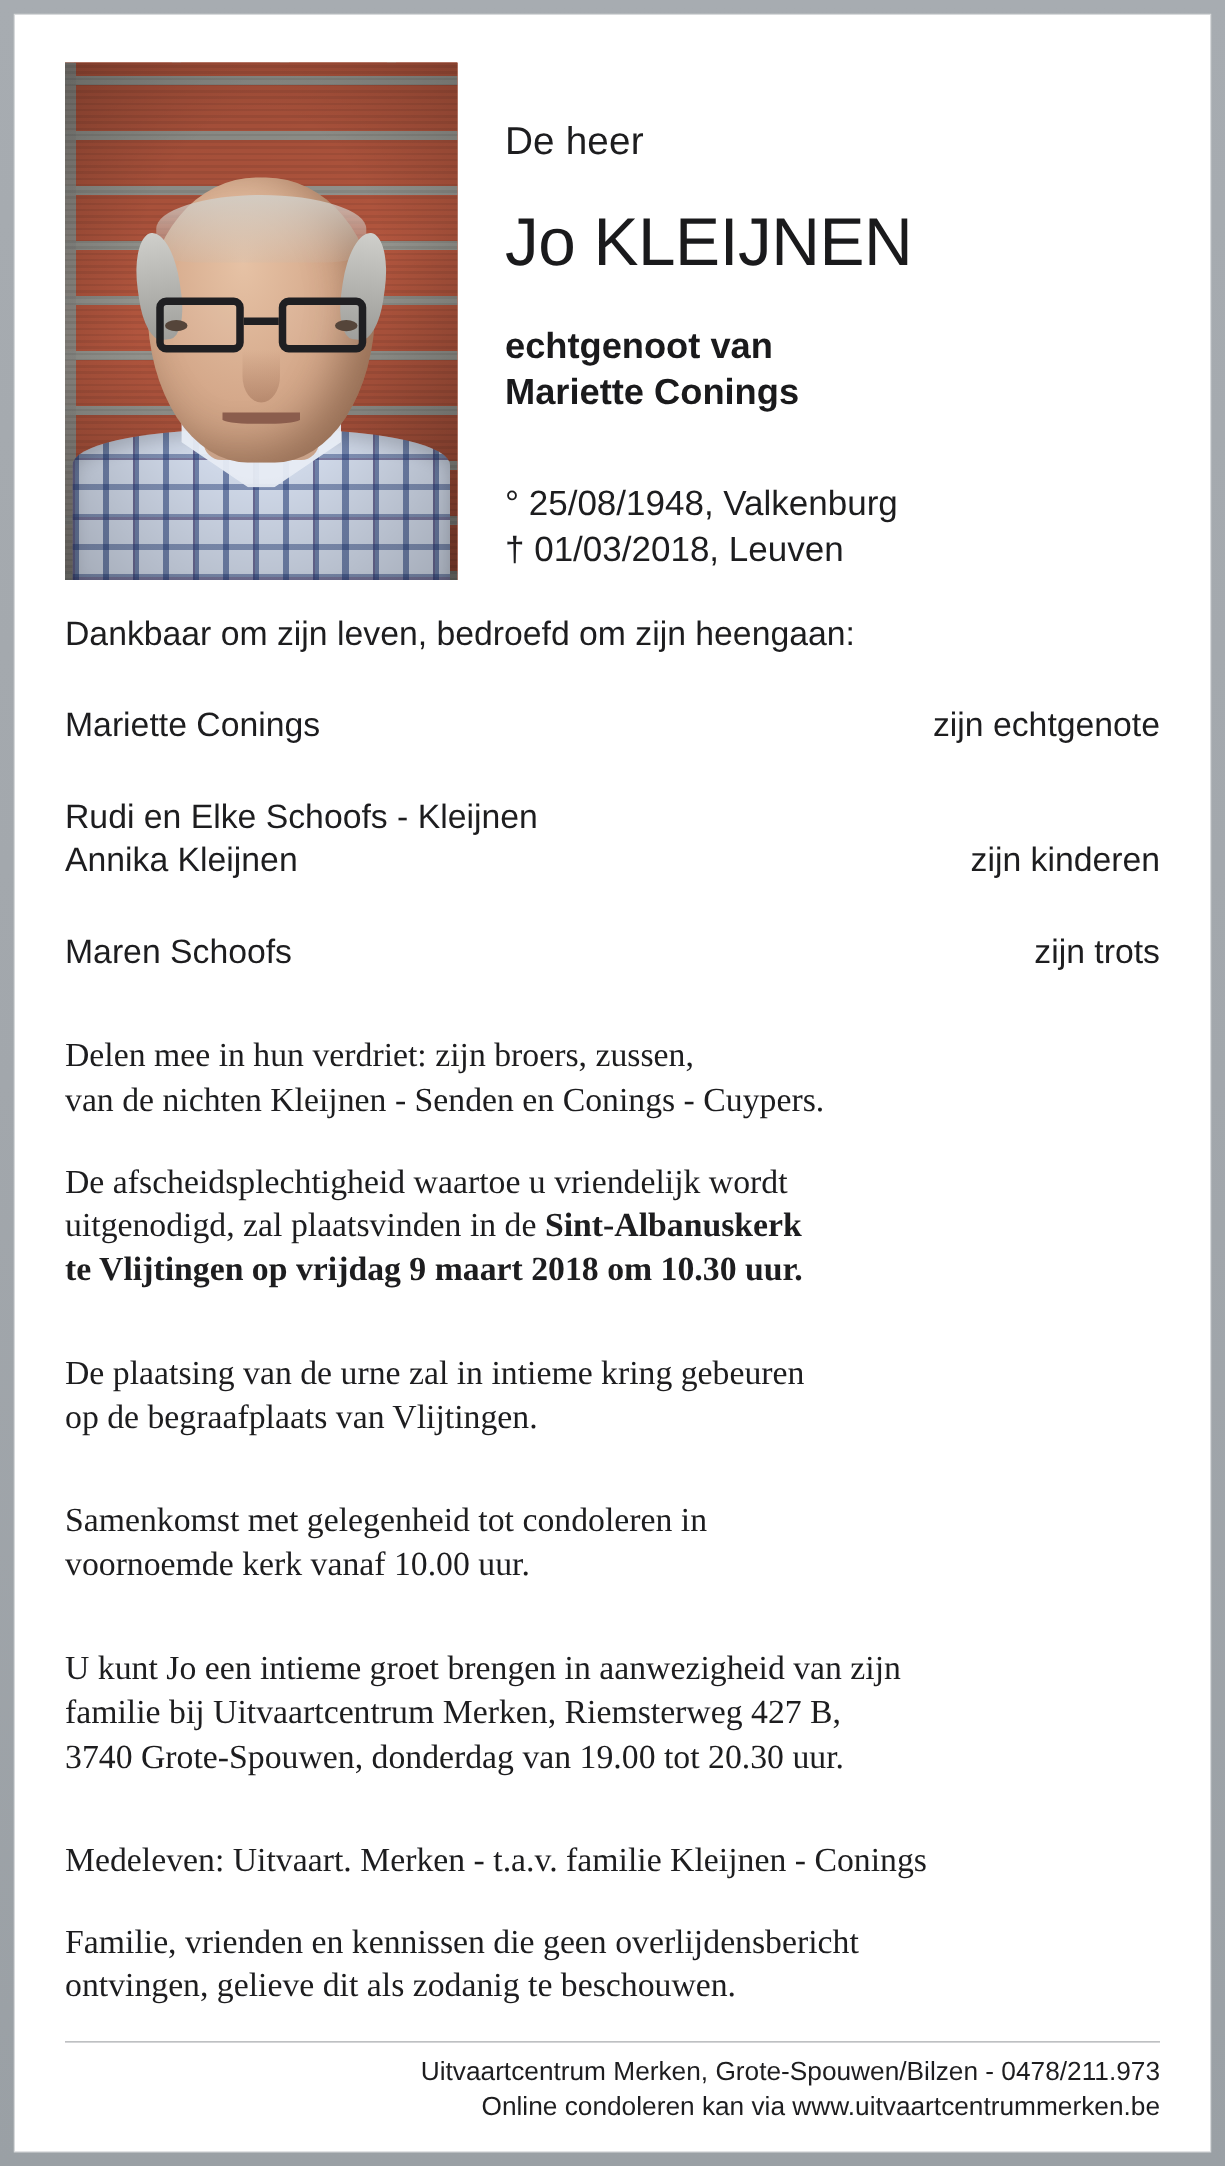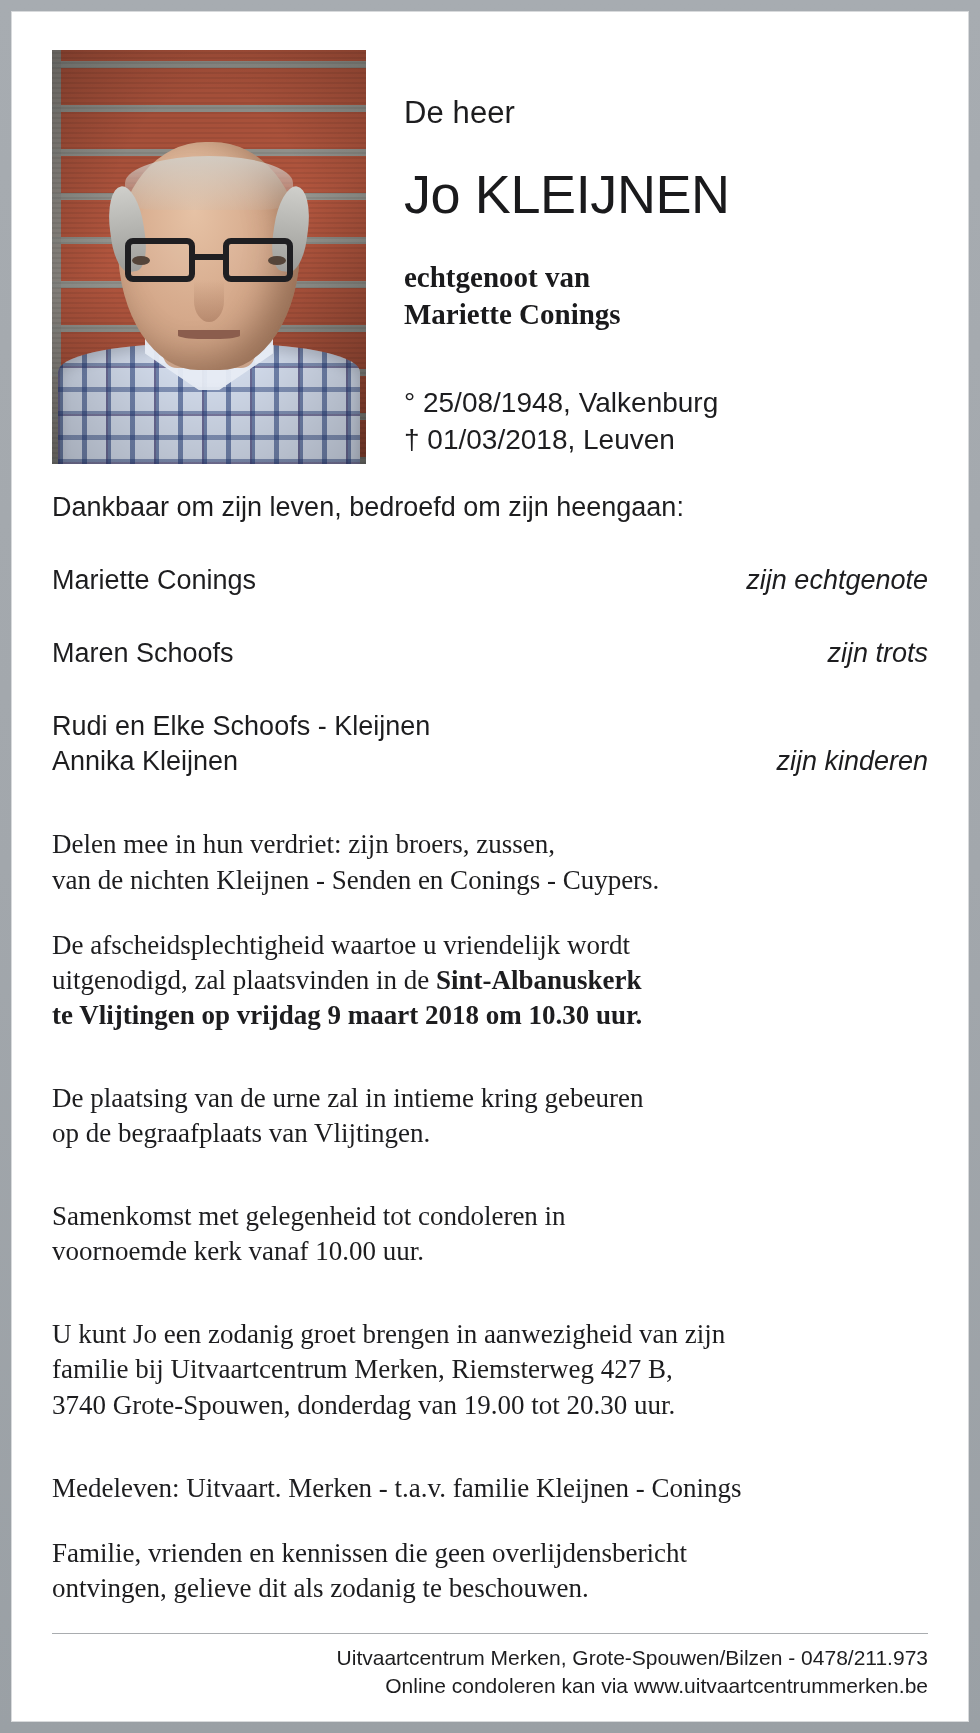--- a/index.html
+++ b/index.html
@@ -243,21 +243,20 @@
     letter-spacing: -0.4px;
     margin-top: 36px;
     line-height: 1.05;
   }
   .spouse-line {
     font-size: 29px;
     font-weight: bold;
     color: #1a1a1c;
     margin-top: 36px;
     line-height: 1.28;
-    font-family: Liberation Serif, serif;
   }
   .dates {
     font-size: 28px;
     color: #1d1d1f;
     margin-top: 52px;
     line-height: 1.32;
   }
 
   
   .body-text {
@@ -276,21 +275,20 @@
   .relation-row {
     display: flex;
     justify-content: space-between;
     align-items: flex-end;
     margin-top: 38px;
   }
   .relation-row .names {
     line-height: 1.30;
   }
   .relation-row .role {
-    font-style: italic;
     white-space: nowrap;
     padding-left: 28px;
   }
   b, strong { font-weight: bold; }
 
   
   .footer {
     position: absolute;
     left: 40px;
     right: 40px;
@@ -361,31 +359,31 @@
 
         <div class="relation-row">
           <div class="names">
             <div>Mariette Conings</div>
           </div>
           <div class="role">zijn echtgenote</div>
         </div>
 
         <div class="relation-row">
           <div class="names">
-            <div>Maren Schoofs</div>
-          </div>
-          <div class="role">zijn trots</div>
+            <div>Rudi en Elke Schoofs - Kleijnen</div>
+            <div>Annika Kleijnen</div>
+          </div>
+          <div class="role">zijn kinderen</div>
         </div>
 
         <div class="relation-row">
           <div class="names">
-            <div>Rudi en Elke Schoofs - Kleijnen</div>
-            <div>Annika Kleijnen</div>
-          </div>
-          <div class="role">zijn kinderen</div>
+            <div>Maren Schoofs</div>
+          </div>
+          <div class="role">zijn trots</div>
         </div>
 
         <div class="para big-gap">
           <div>Delen mee in hun verdriet: zijn broers, zussen,</div>
           <div>van de nichten Kleijnen - Senden en Conings - Cuypers.</div>
         </div>
 
         <div class="para">
           <div>De afscheidsplechtigheid waartoe u vriendelijk wordt</div>
           <div><span>uitgenodigd, zal plaatsvinden in de </span><b>Sint-Albanuskerk</b></div>
@@ -396,21 +394,21 @@
           <div>De plaatsing van de urne zal in intieme kring gebeuren</div>
           <div>op de begraafplaats van Vlijtingen.</div>
         </div>
 
         <div class="para big-gap">
           <div>Samenkomst met gelegenheid tot condoleren in</div>
           <div>voornoemde kerk vanaf 10.00 uur.</div>
         </div>
 
         <div class="para big-gap">
-          <div>U kunt Jo een zodanig groet brengen in aanwezigheid van zijn</div>
+          <div>U kunt Jo een intieme groet brengen in aanwezigheid van zijn</div>
           <div>familie bij Uitvaartcentrum Merken, Riemsterweg 427 B,</div>
           <div>3740 Grote-Spouwen, donderdag van 19.00 tot 20.30 uur.</div>
         </div>
 
         <div class="para big-gap">Medeleven: Uitvaart. Merken - t.a.v. familie Kleijnen - Conings</div>
 
         <div class="para">
           <div>Familie, vrienden en kennissen die geen overlijdensbericht</div>
           <div>ontvingen, gelieve dit als zodanig te beschouwen.</div>
         </div>

